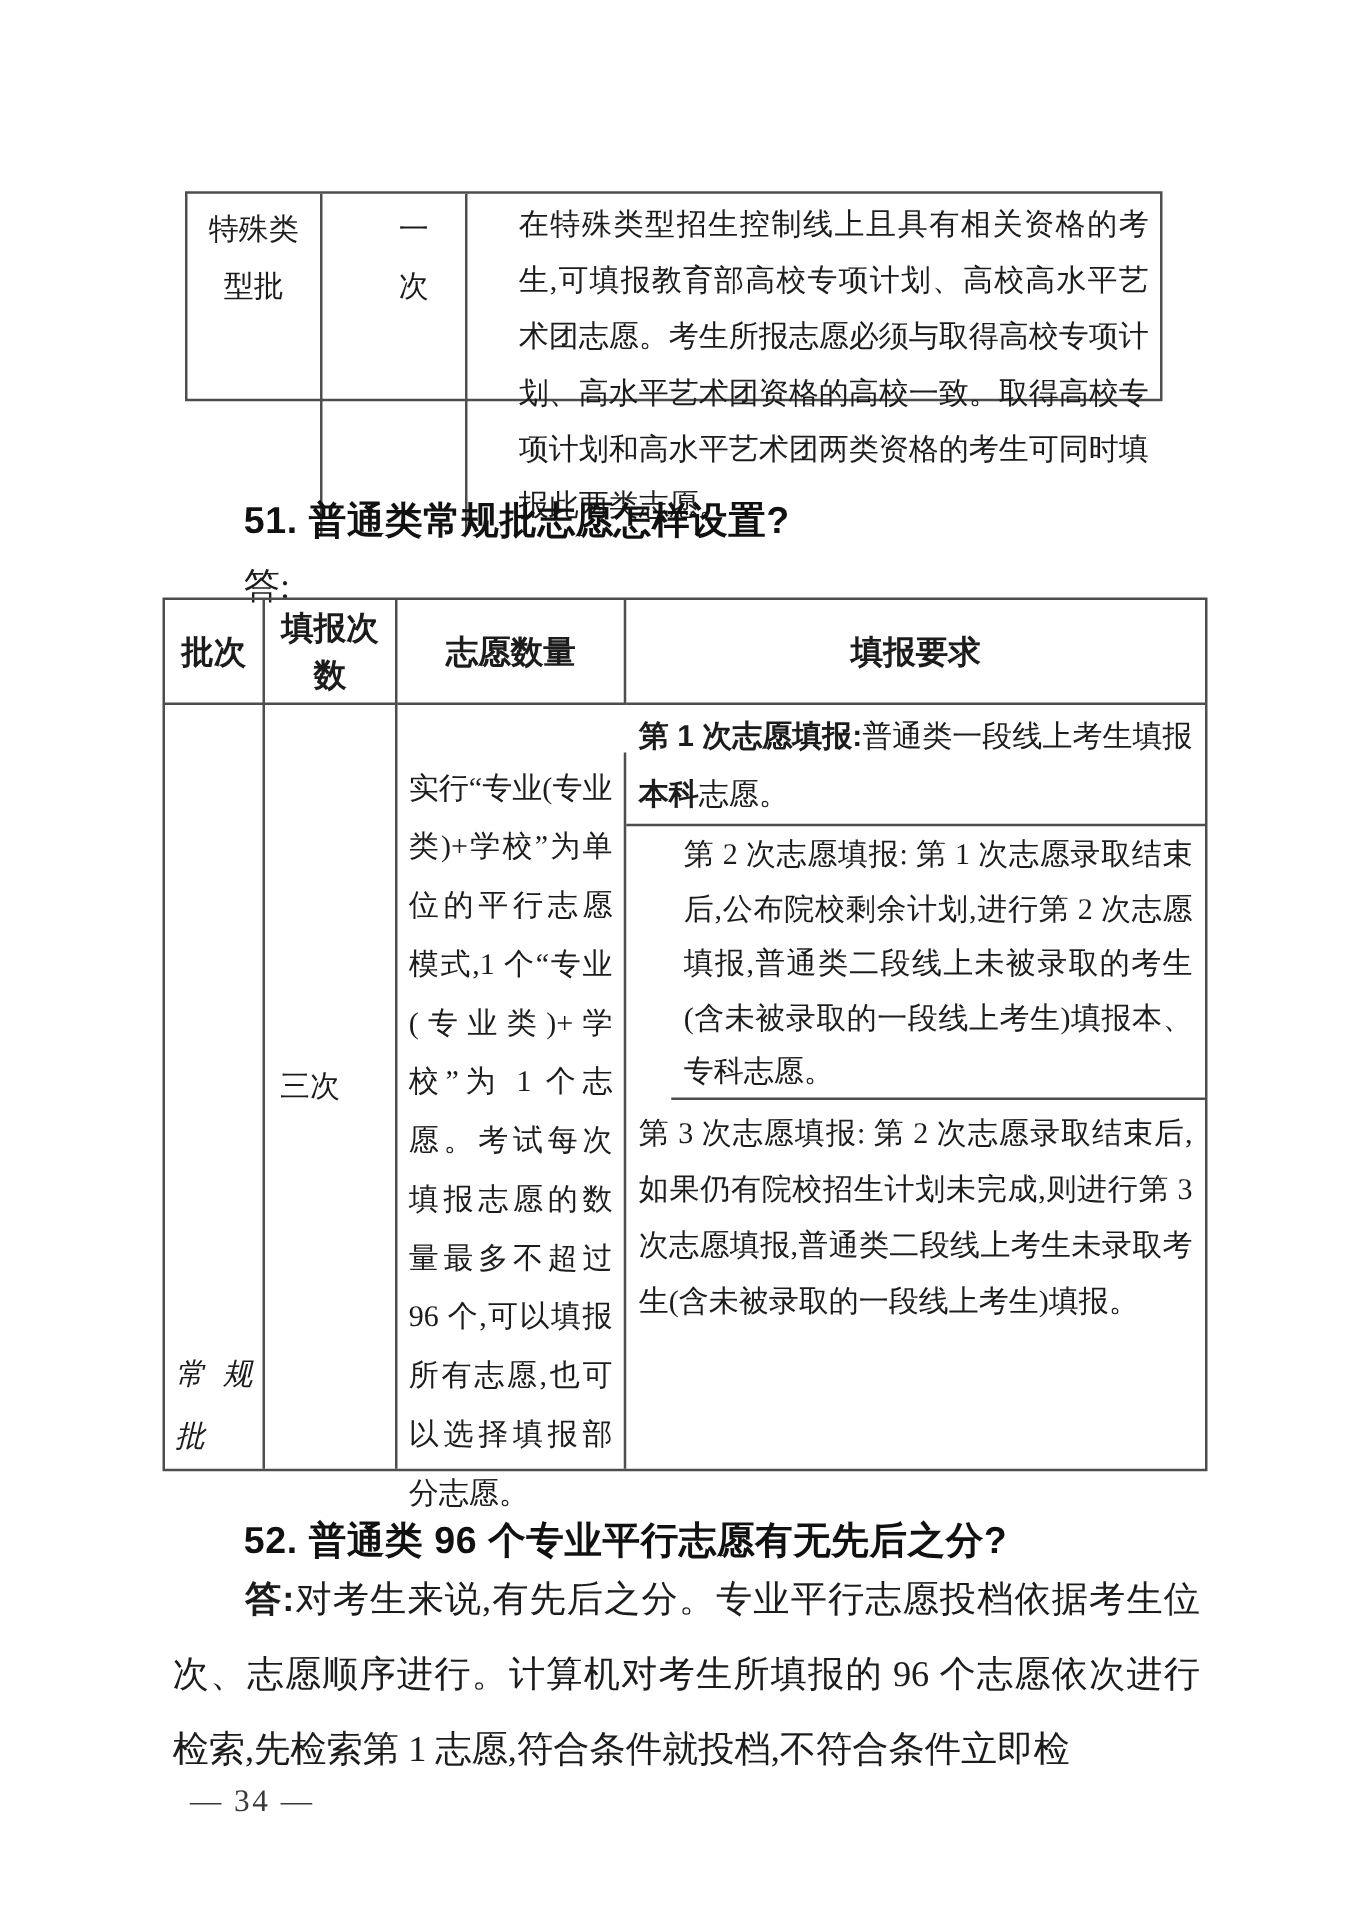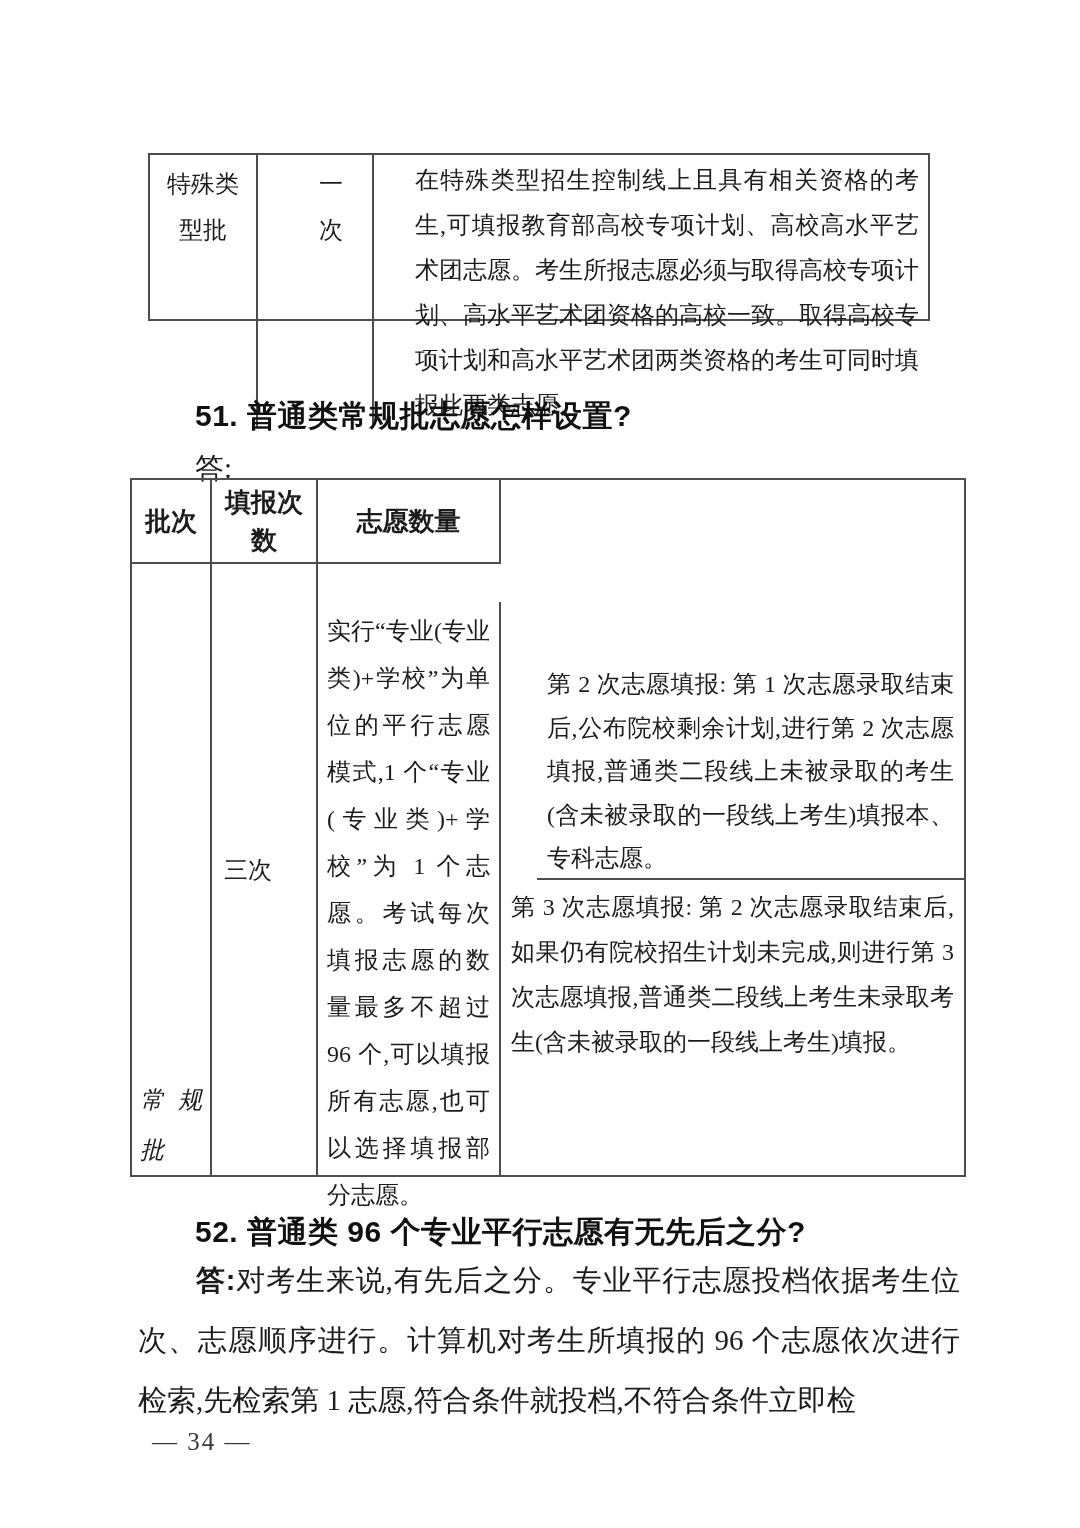--- a/index.html
+++ b/index.html
@@ -160,29 +160,33 @@
   </div>
 
   <div class="q-heading h51 hei">51. 普通类常规批志愿怎样设置?</div>
 
   <div class="answer-label-51">答:</div>
 
   <div class="table-51">
     <div class="t51-h c1 hei">批次</div>
     <div class="t51-h c2 hei">填报次数</div>
     <div class="t51-h c3 hei">志愿数量</div>
+    <div class="t51-h c4 hei">填报要求</div>
 
     <div class="t51-batch">
       <div class="jcjk">常规批</div>
     </div>
     <div class="t51-times">
       <div>三次</div>
     </div>
     <div class="t51-qty jcjk">实行“专业(专业类)+学校”为单位的平行志愿模式,1 个“专业(专业类)+学校”为 1 个志愿。考试每次填报志愿的数量最多不超过 96 个,可以填报所有志愿,也可以选择填报部分志愿。</div>
 
+    <div class="t51-r1 jcjk">
+      <span class="hei">第 1 次志愿填报:</span><span>普通类一段线上考生填报</span><span class="hei">本科</span><span>志愿。</span>
+    </div>
     <div class="t51-r2 jcjk">第 2 次志愿填报: 第 1 次志愿录取结束后,公布院校剩余计划,进行第 2 次志愿填报,普通类二段线上未被录取的考生(含未被录取的一段线上考生)填报本、专科志愿。</div>
     <div class="t51-r3 jcjk">第 3 次志愿填报: 第 2 次志愿录取结束后,如果仍有院校招生计划未完成,则进行第 3 次志愿填报,普通类二段线上考生未录取考生(含未被录取的一段线上考生)填报。</div>
   </div>
 
   <div class="q-heading h52 hei">52. 普通类 96 个专业平行志愿有无先后之分?</div>
 
   <div class="answer-52 jcjk">
     <span class="hei">答:</span><span>对考生来说,有先后之分。专业平行志愿投档依据考生位次、志愿顺序进行。计算机对考生所填报的 96 个志愿依次进行检索,先检索第 1 志愿,符合条件就投档,不符合条件立即检</span>
   </div>
 

